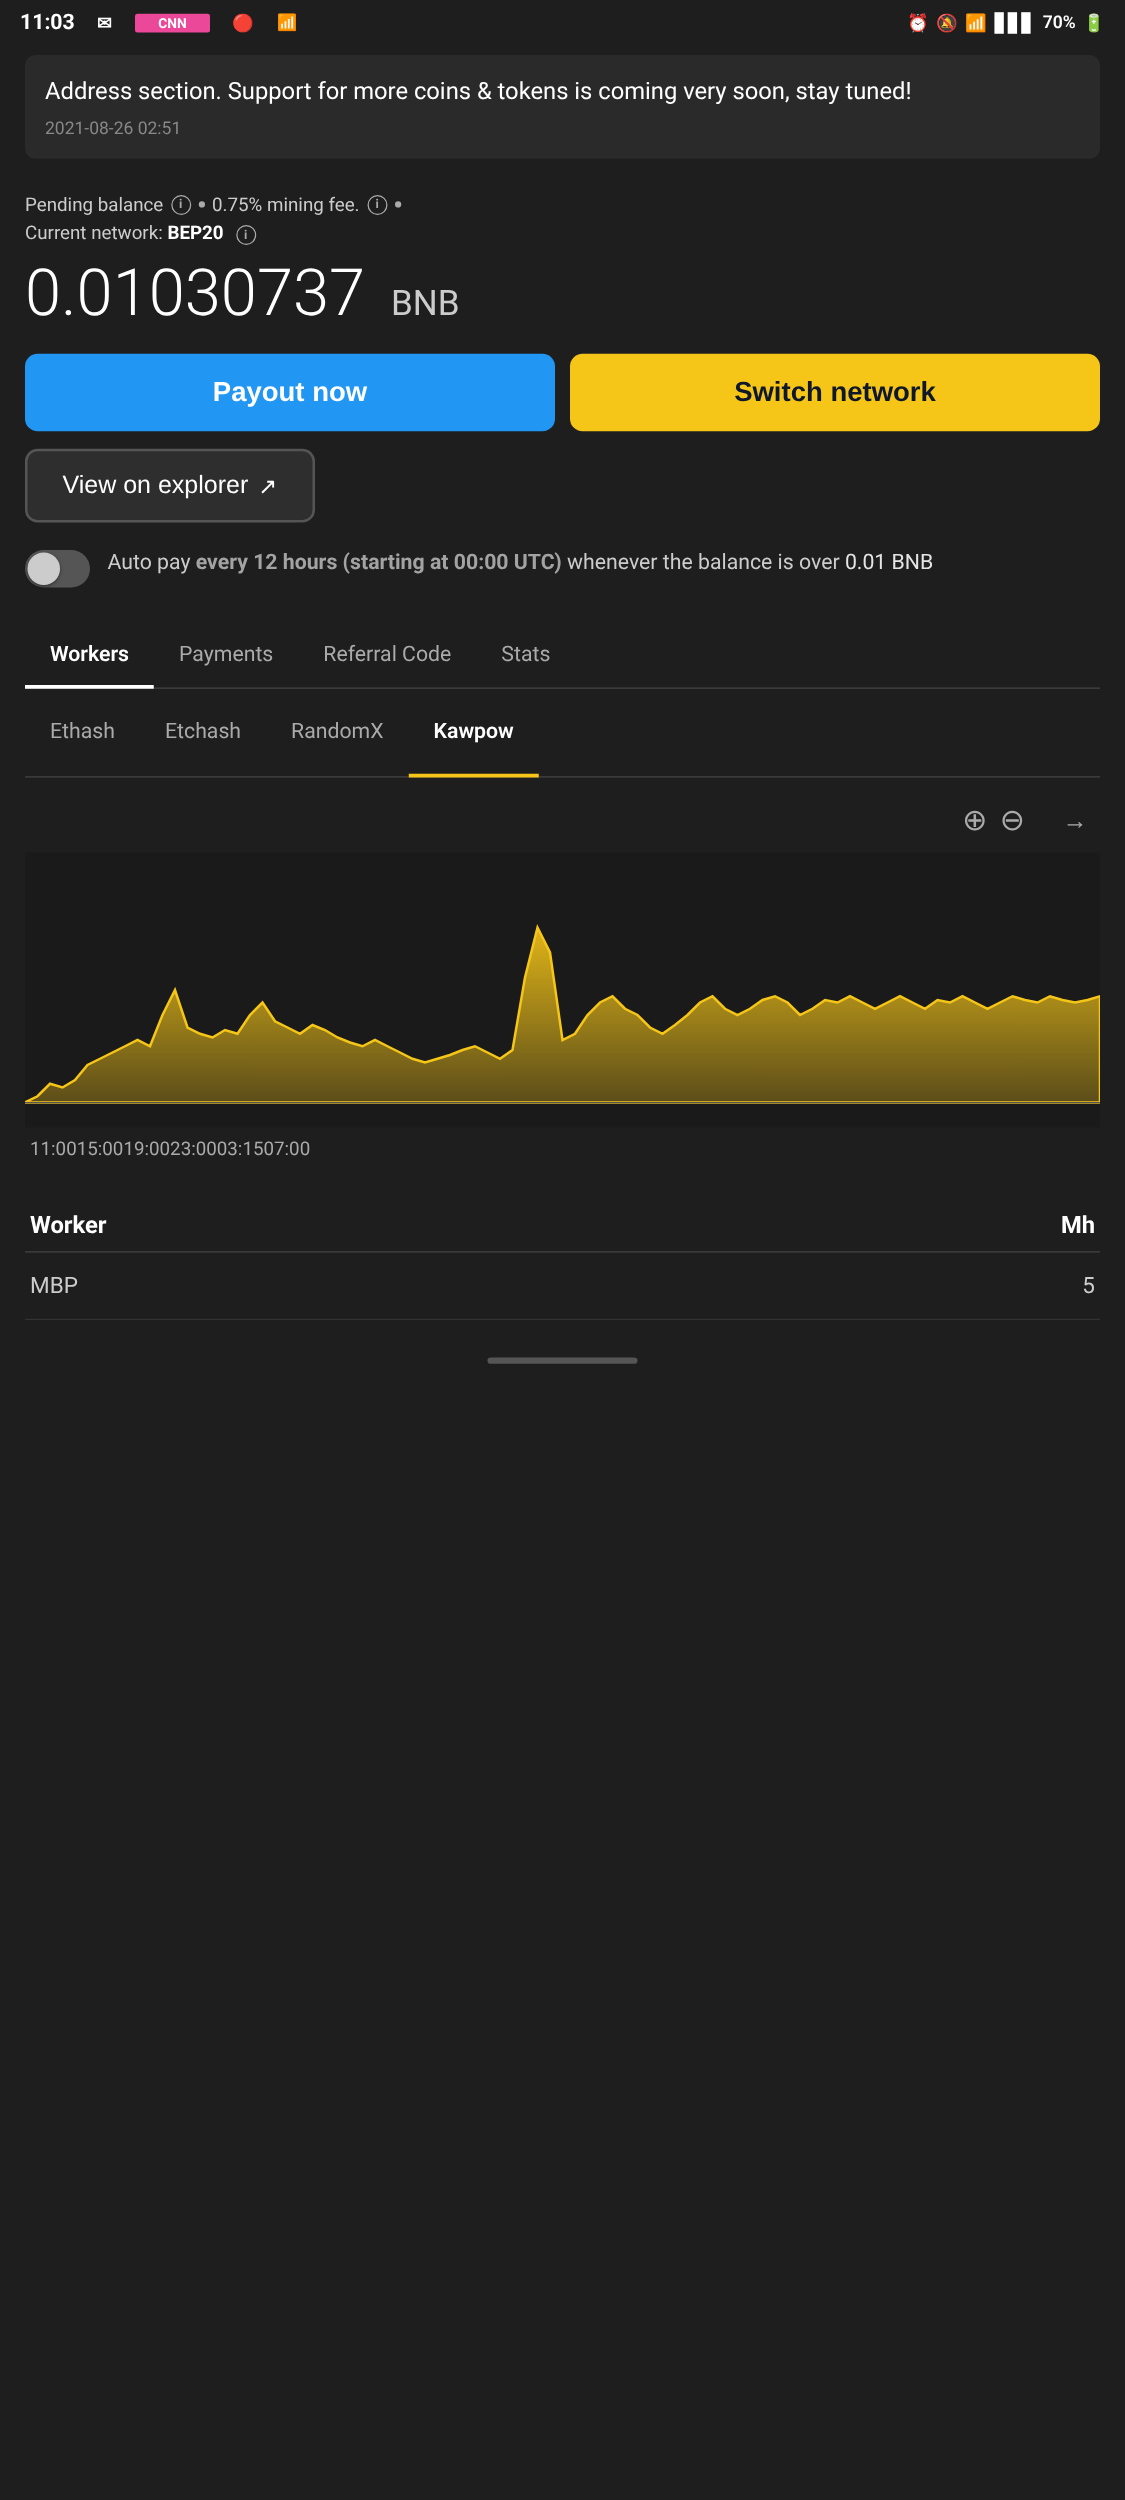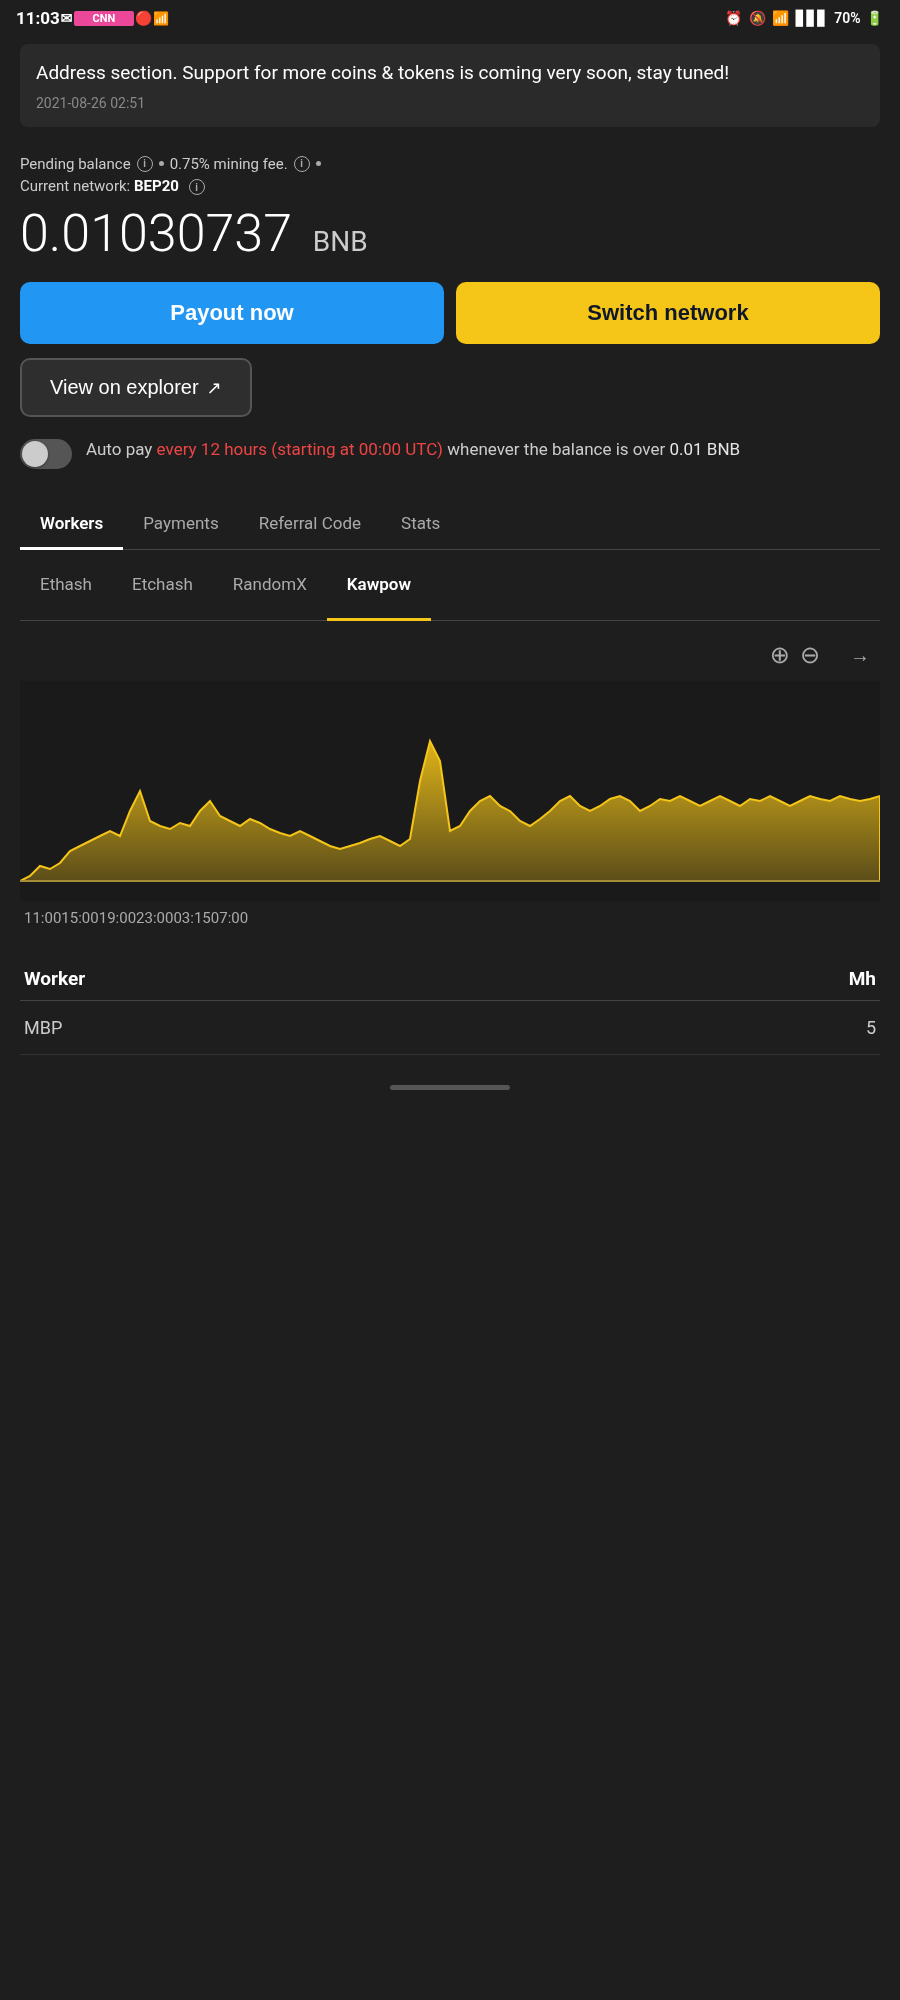--- a/index.html
+++ b/index.html
@@ -21,21 +21,21 @@
       justify-content: space-between;
       align-items: center;
       padding: 8px 16px;
       font-size: 15px;
       font-weight: 600;
     }
 
     .status-left {
       display: flex;
       align-items: center;
-      gap: 1px;
+      gap: 18px;
     }
 
     .status-right {
       display: flex;
       align-items: center;
       gap: 6px;
       font-size: 14px;
     }
 
     
@@ -211,22 +211,22 @@
       box-shadow: 0 1px 3px rgba(0,0,0,0.4);
     }
 
     .autopay-text {
       font-size: 17px;
       color: #cccccc;
       line-height: 1.5;
     }
 
     .autopay-bold {
-      font-weight: 400;
-      color: #ef4444;
+      font-weight: 700;
+      color: #a3a3a3;
     }
 
     .autopay-highlight {
       font-weight: 400;
       color: #e5e5e5;
     }
 
     
     .tabs-section {
       margin-bottom: 0;

